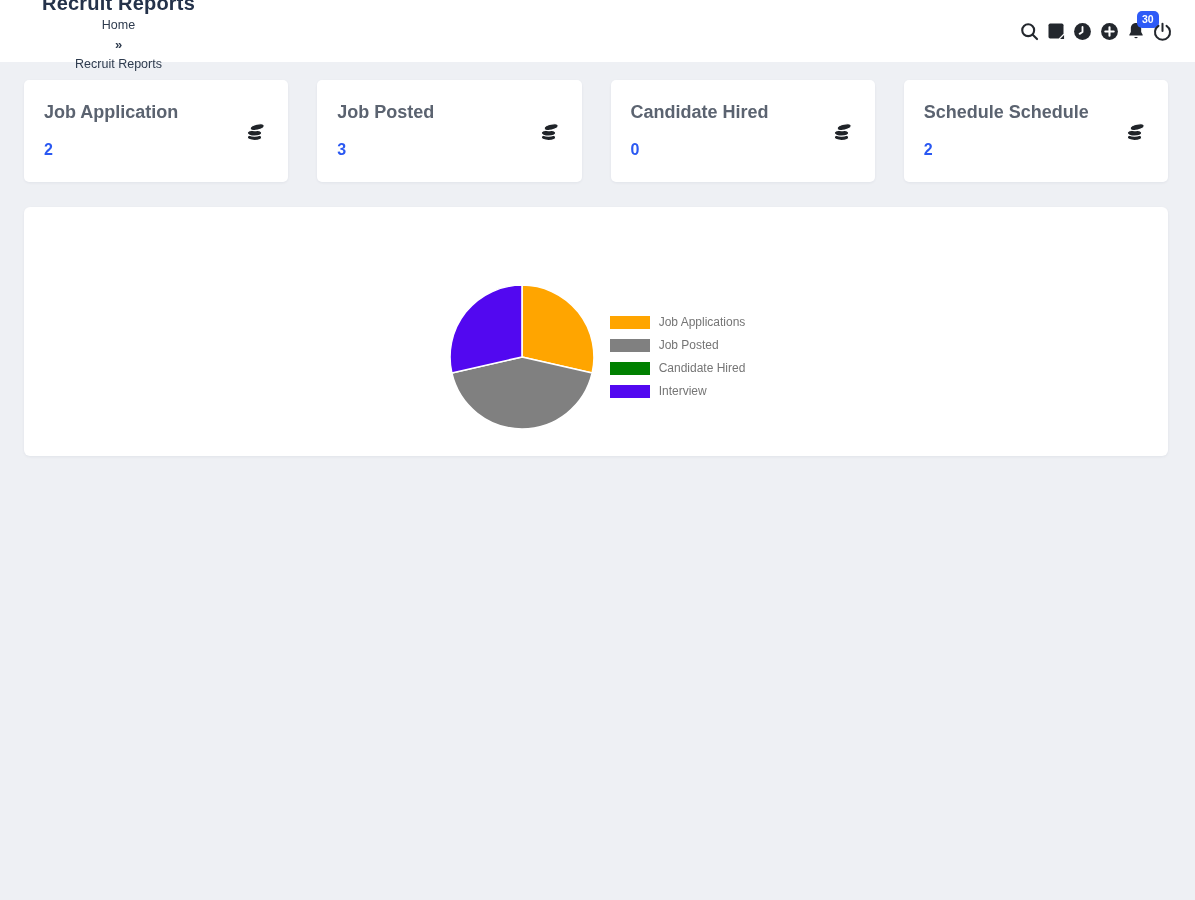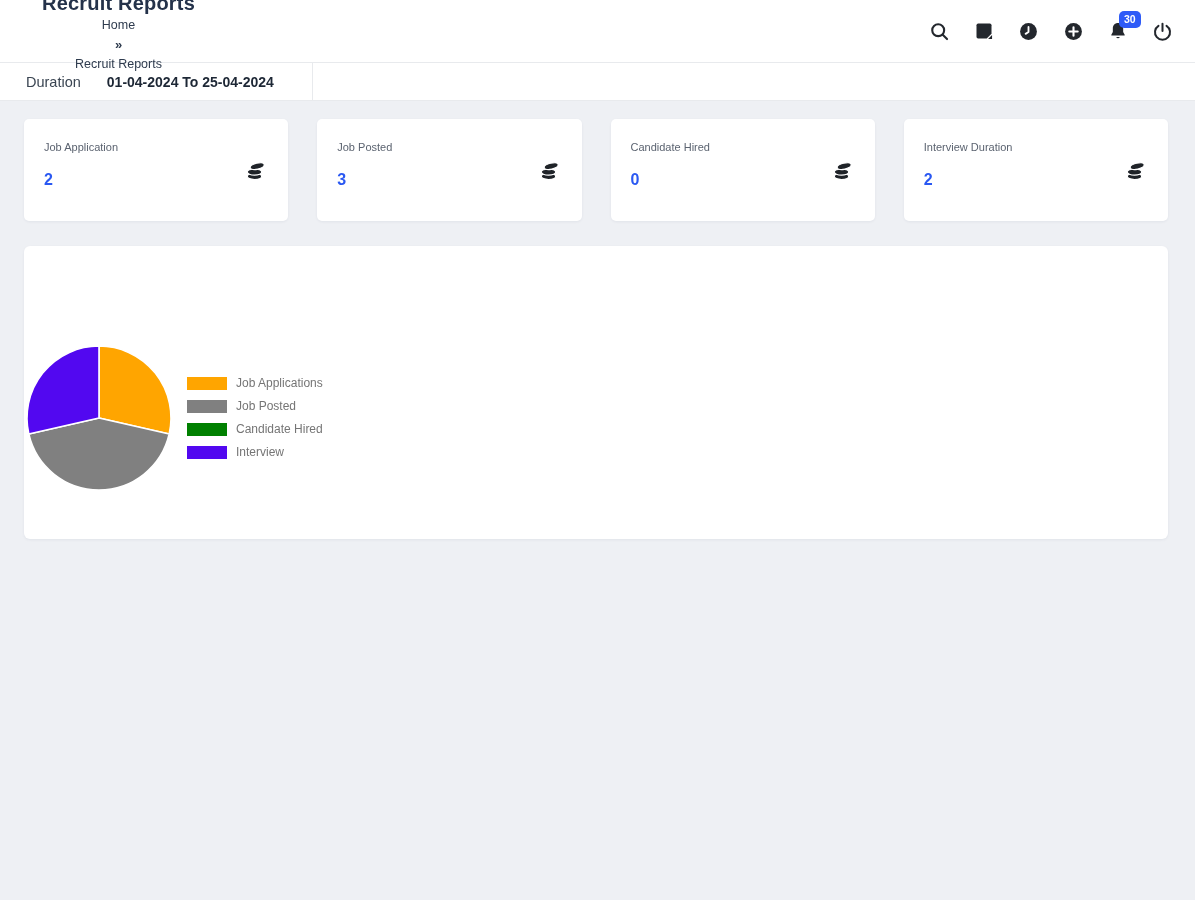--- a/index.html
+++ b/index.html
@@ -21,21 +21,21 @@
     margin: 0; font-size: 20px; font-weight: bold; color: #24324a;
     letter-spacing: .2px; line-height: 1.15;
   }
   .breadcrumb {
     display: flex; align-items: center; gap: 5px;
     font-size: 12.5px; color: #2e3b4e; margin-top: 3px; flex-direction: column;
   }
   .crumb-home { color: #2e3b4e; text-decoration: none; cursor: pointer; }
   .crumb-sep { font-weight: bold; font-size: 13px; color: #2e3b4e; }
 
-  .topbar-icons { display: flex; align-items: center; gap: 24px; }
+  .topbar-icons { display: flex; align-items: center; gap: 6px; }
   .icon-btn {
     background: none; border: none; padding: 0; margin: 0;
     cursor: pointer; position: relative; display: flex; align-items: center;
   }
   .badge {
     position: absolute; top: -10px; left: 11px;
     background: #2e5bf7; color: #fff;
     font-size: 10.5px; font-weight: bold; line-height: 1.2;
     padding: 2px 5px; border-radius: 5px;
   }
@@ -61,28 +61,28 @@
   .content { padding: 18px 27px 0 24px; }
 
   .cards-row {
     display: grid; grid-template-columns: repeat(4, 1fr); gap: 29px;
   }
   .stat-card {
     position: relative; background: #fff; border-radius: 5px;
     height: 102px; padding: 22px 20px 20px 20px;
     box-shadow: 0 1px 3px rgba(20,30,60,.06);
   }
-  .stat-title { font-size: 11px; font-weight: 400; color: #5b6370; }
+  .stat-title { font-size: 18px; font-weight: 700; color: #5b6370; }
   .stat-value { margin-top: 18px; font-size: 16px; font-weight: bold; color: #2a58f2; }
   .stat-icon { position: absolute; right: 20px; top: 50%; transform: translateY(-50%); line-height: 0; }
 
   .chart-card {
     margin-top: 25px; background: #fff; border-radius: 6px;
-    height: 293px; box-shadow: 0 1px 3px rgba(20,30,60,.06);
-    display: flex; align-items: center; 
+    height: 249px; box-shadow: 0 1px 3px rgba(20,30,60,.06);
+    display: flex; align-items: center; justify-content: center;
     padding-top: 50px;
   }
   .chart-body { display: flex; align-items: center; }
   .legend { display: flex; flex-direction: column; gap: 9px; margin-left: 13px; }
   .legend-row { display: flex; align-items: center; }
   .legend-swatch { width: 40px; height: 13px; display: inline-block; flex: none; }
   .legend-label { margin-left: 9px; font-size: 12px; color: #757575; white-space: nowrap; }
 </style>
 </head>
 <body>
@@ -138,26 +138,20 @@
 
       <button class="icon-btn">
         <svg width="21" height="21" viewBox="0 0 24 24" fill="none" stroke="#23272d" stroke-width="2.3" stroke-linecap="round">
           <path d="M12 3.2v8.3"></path>
           <path d="M7.4 5.6a8.6 8.6 0 1 0 9.2 0"></path>
         </svg>
       </button>
     </div>
   </header>
 
-  <div class="duration-bar">
-    <div class="duration-cell">
-      <span class="duration-label">Duration</span>
-      <span class="duration-value">01-04-2024 To 25-04-2024</span>
-    </div>
-  </div>
 
   <main class="content">
 
     <section class="cards-row">
 
       <div class="stat-card">
         <div class="stat-title">Job Application</div>
         <div class="stat-value">2</div>
         <span class="stat-icon">
           <svg width="24" height="25" viewBox="0 0 24 25">
@@ -192,21 +186,21 @@
             <g fill="#1f2328" stroke="#ffffff" stroke-width="1.2">
               <ellipse cx="10.5" cy="19" rx="7.2" ry="3"></ellipse>
               <ellipse cx="10.5" cy="14.6" rx="7.2" ry="3"></ellipse>
               <ellipse cx="13.2" cy="8.7" rx="7.2" ry="3" transform="rotate(-14 13.2 8.7)"></ellipse>
             </g>
           </svg>
         </span>
       </div>
 
       <div class="stat-card">
-        <div class="stat-title">Interview Duration</div>
+        <div class="stat-title">Schedule Schedule</div>
         <div class="stat-value">2</div>
         <span class="stat-icon">
           <svg width="24" height="25" viewBox="0 0 24 25">
             <g fill="#1f2328" stroke="#ffffff" stroke-width="1.2">
               <ellipse cx="10.5" cy="19" rx="7.2" ry="3"></ellipse>
               <ellipse cx="10.5" cy="14.6" rx="7.2" ry="3"></ellipse>
               <ellipse cx="13.2" cy="8.7" rx="7.2" ry="3" transform="rotate(-14 13.2 8.7)"></ellipse>
             </g>
           </svg>
         </span>

